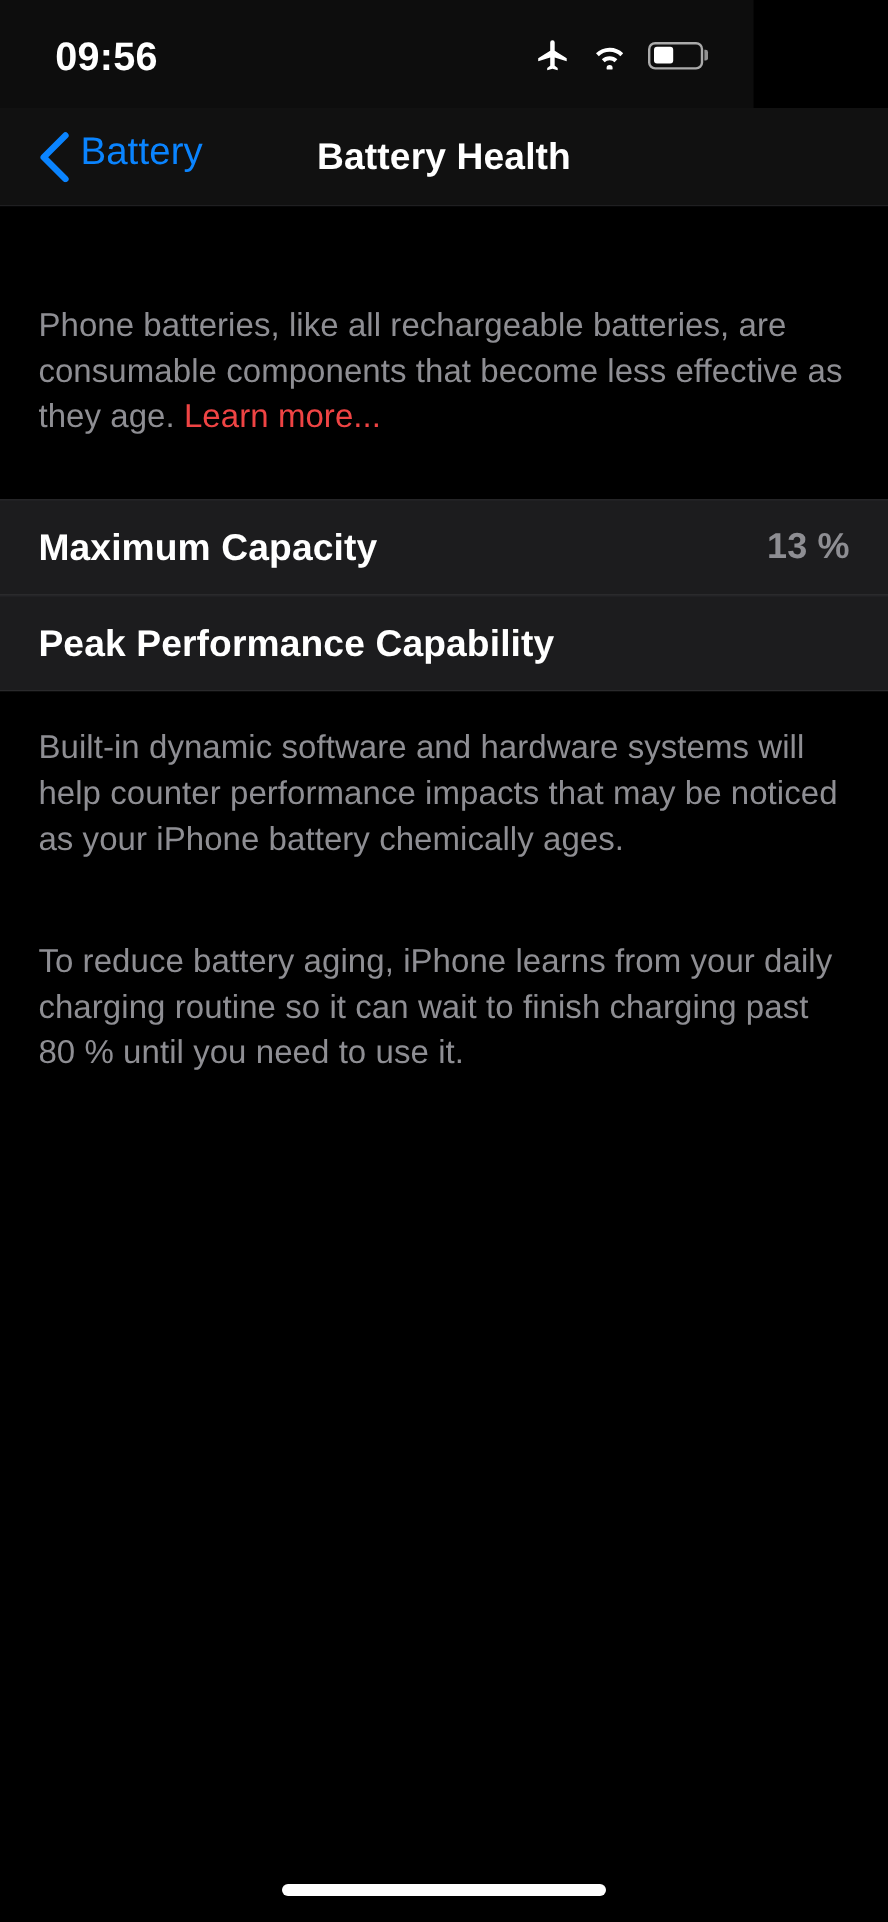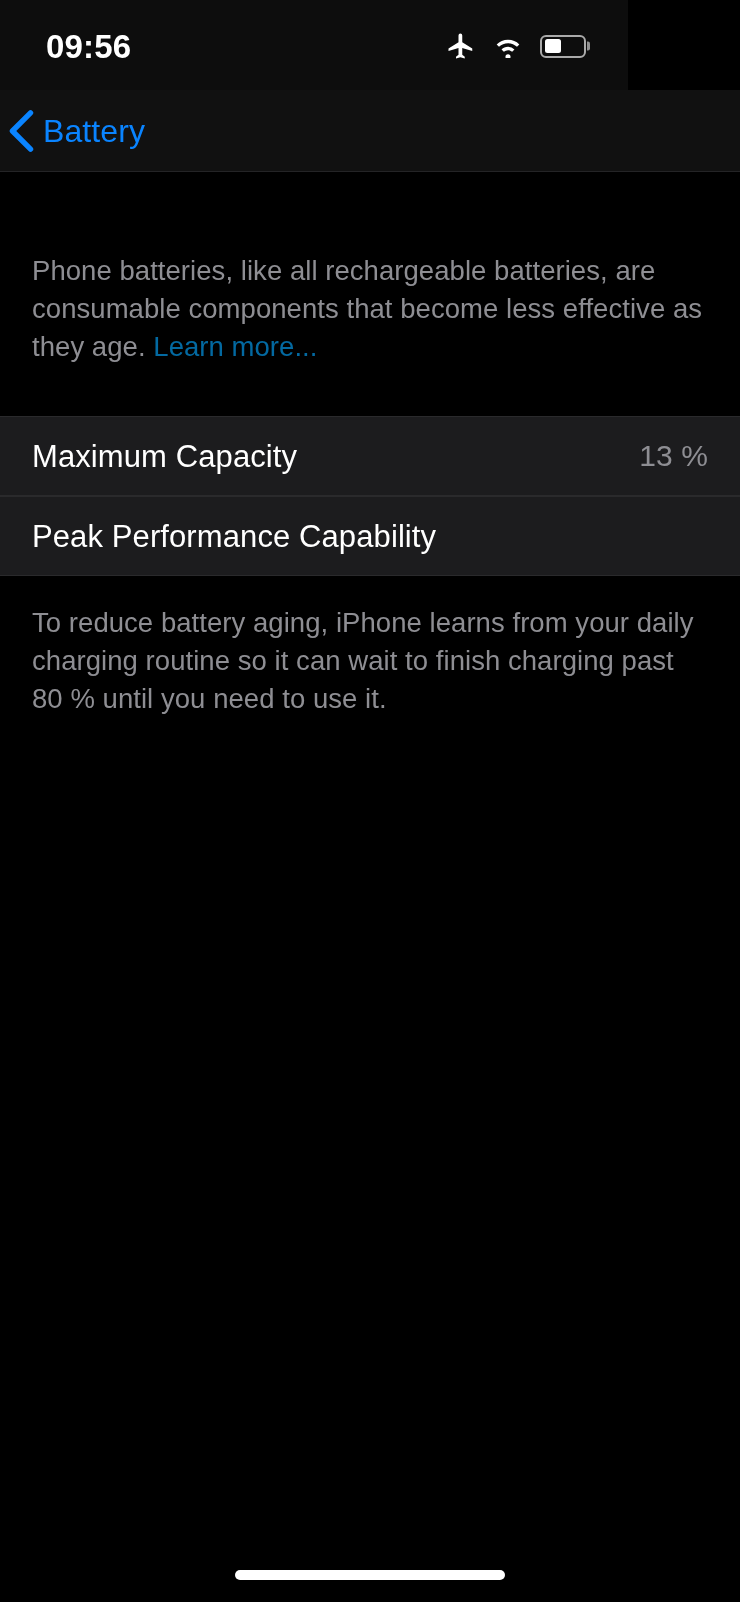--- a/index.html
+++ b/index.html
@@ -92,23 +92,23 @@
     width: 740px;
     height: 82px;
     background: #111111;
     border-bottom: 1px solid #242426;
     display: flex;
     align-items: center;
   }
 
   .nav-back {
     display: flex;
-    align-items: center;
+    align-items: flex-start;
     gap: 9px;
-    padding-left: 8px;
+    padding-left: 32px;
     cursor: pointer;
   }
 
   .nav-back-chevron svg { display: block; }
 
   .nav-back-label {
     color: #0a84ff;
     font-size: 32px;
     line-height: 1;
     letter-spacing: 0.1px;
@@ -139,40 +139,41 @@
   .footer-text {
     color: #8e8e93;
     font-size: 27.5px;
     line-height: 38px;
     padding: 0 32px;
     letter-spacing: 0.05px;
   }
 
   .footer-text a,
   .footer-text .link {
-    color: #0369a1;
+    color: #ef4444;
     text-decoration: none;
     cursor: pointer;
   }
 
   .intro-block {
     padding-top: 80px;
     padding-bottom: 50px;
   }
 
   
   .group-row {
     background: #1c1c1e;
     min-height: 80px;
     display: flex;
     align-items: center;
     justify-content: space-between;
     padding: 0 32px;
     border-top: 1px solid #2a2a2c;
     border-bottom: 1px solid #2a2a2c;
+    font-weight: bold;
   }
 
   .row-title {
     color: #ffffff;
     font-size: 31px;
     line-height: 1;
     letter-spacing: 0.1px;
   }
 
   .row-value {
@@ -248,36 +249,40 @@
 
   <div class="nav-bar">
     <div class="nav-back">
       <span class="nav-back-chevron">
         <svg width="26" height="42" viewBox="0 0 13 22" fill="none" aria-hidden="true">
           <path d="M11.5 1.5 2 11l9.5 9.5" stroke="#0a84ff" stroke-width="2.8" stroke-linecap="round" stroke-linejoin="round"></path>
         </svg>
       </span>
       <span class="nav-back-label">Battery</span>
     </div>
+    <div class="nav-title">Battery Health</div>
   </div>
 
   <div class="content">
 
     <div class="intro-block">
       <p class="footer-text"><span>Phone batteries, like all rechargeable batteries, are consumable components that become less effective as they age. </span><span class="link">Learn more...</span></p>
     </div>
 
     <div class="group-row">
       <span class="row-title">Maximum Capacity</span>
       <span class="row-value">13 %</span>
     </div>
 
     <div class="group-row">
       <span class="row-title">Peak Performance Capability</span>
     </div>
+    <div class="desc-block">
+      <p class="footer-text">Built-in dynamic software and hardware systems will help counter performance impacts that may be noticed as your iPhone battery chemically ages.</p>
+    </div>
 
     <div class="desc-block">
       <p class="footer-text">To reduce battery aging, iPhone learns from your daily charging routine so it can wait to finish charging past 80 % until you need to use it.</p>
     </div>
 
   </div>
 
   <div class="home-indicator"></div>
 
 </div>

